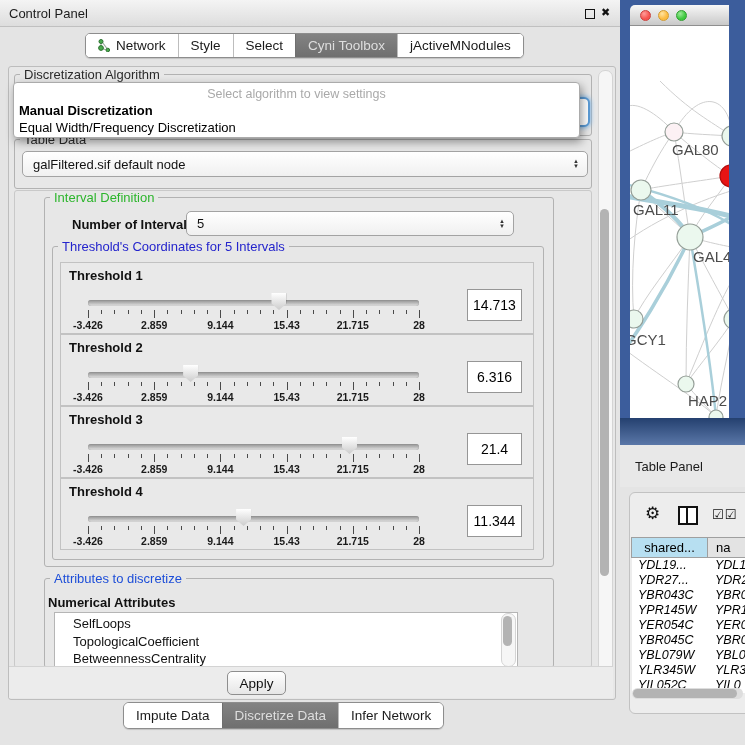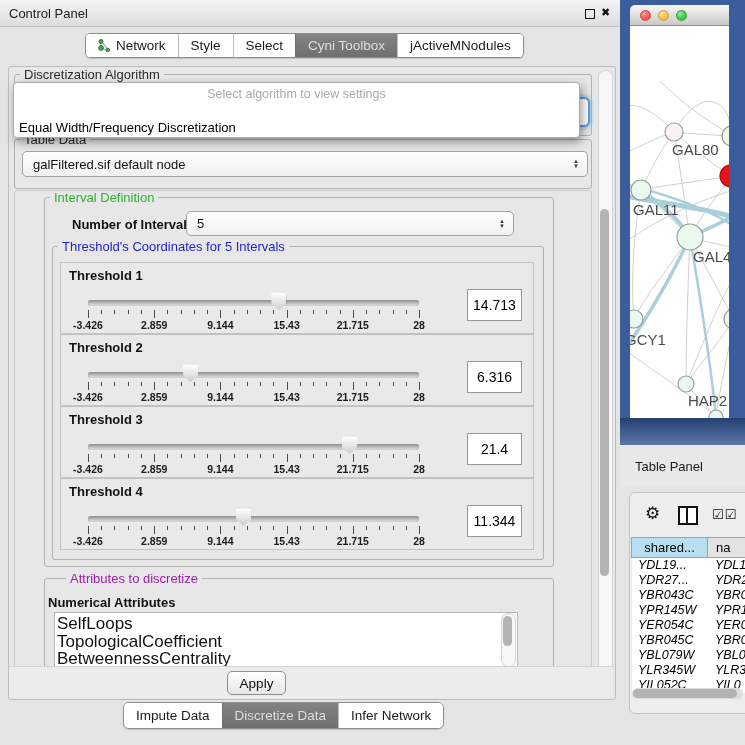--- a/index.html
+++ b/index.html
@@ -41,21 +41,21 @@
   .thumb{position:absolute;width:15px;height:17px;top:30px;
     clip-path:polygon(50% 100%,0 62%,0 0,100% 0,100% 62%);
     background:linear-gradient(#ffffff,#cccccc);filter:drop-shadow(0 0 1px rgba(0,0,0,.6));}
   .tick{position:absolute;width:1px;background:#4a4a4a;top:0;}
   .ticklab{position:absolute;transform:translateX(-50%);font-size:10.5px;font-weight:bold;color:#1a1a1a;white-space:nowrap;}
   .valbox{position:absolute;left:406px;top:26px;width:53px;height:30px;background:#fff;
     border:1px solid #969696;display:flex;align-items:center;justify-content:center;font-size:14px;color:#000;}
   
   .attrlist{position:absolute;left:54px;top:612px;width:462px;height:54px;background:#fff;
     border:1px solid #b5b5b5;overflow:hidden;}
-  .attritem{font-size:17px;color:#111;padding-left:2px;line-height:17.5px;}
+  .attritem{font-size:13px;color:#111;padding-left:18px;line-height:17.5px;}
   .vscroll{position:absolute;background:#f6f6f6;border:1px solid #d4d4d4;border-radius:7px;}
   .vthumb{position:absolute;left:1px;width:9px;background:#b3b3b3;border-radius:6px;}
   .applyrow{position:absolute;left:9px;top:666px;width:604px;height:31px;background:#ececec;border-top:1px solid #d3d3d3;}
   .btn{position:absolute;background:linear-gradient(#ffffff,#e6e6e6);border:1px solid #8e8e8e;
     border-radius:5px;font-size:13.5px;color:#111;display:flex;align-items:center;justify-content:center;}
   
   .desktop{position:absolute;left:620px;top:0;width:125px;height:445px;background:#3c5d9c;}
   .deskband{position:absolute;left:620px;top:418px;width:125px;height:27px;
     background:linear-gradient(#24406f,#5a77a8);}
   .macwin{position:absolute;left:630px;top:5px;width:99px;height:413px;border-radius:5px 0 0 0;overflow:hidden;}
@@ -113,20 +113,21 @@
     </div>
 
   <div class="outerbox"></div>
 
   <div class="groupbox" style="left:14px;top:74px;width:576px;height:60px;"></div>
   <span class="grouplabel" style="left:20px;top:68px;">Discretization Algorithm</span>
   <div class="ghostcombo"></div>
 
   <div class="popup">
     <div class="hint">Select algorithm to view settings</div>
+    <div class="opt" style="top:20px;font-weight:bold;">Manual Discretization</div>
     <div class="opt" style="top:37px;">Equal Width/Frequency Discretization</div>
   </div>
 
   <div class="groupbox" style="left:14px;top:139px;width:576px;height:48px;"></div>
   <span class="grouplabel" style="left:20px;top:133px;">Table Data</span>
   <div class="combo" style="left:22px;top:151px;width:544px;height:24px;">
     <span>galFiltered.sif default node</span>
     <span class="stepper">
         <span>▲</span>
         <span>▼</span>
@@ -298,21 +299,21 @@
         <span class="ticklab" style="left: 93.2px; top: 56px;">2.859</span>
         <span class="ticklab" style="left: 159.4px; top: 56px;">9.144</span>
         <span class="ticklab" style="left: 225.6px; top: 56px;">15.43</span>
         <span class="ticklab" style="left: 291.8px; top: 56px;">21.715</span>
         <span class="ticklab" style="left: 358px; top: 56px;">28</span>
         <div class="valbox">11.344</div>
       </div>
     </div>
 
   <div class="groupbox" style="left:44px;top:578px;width:508px;height:88px;"></div>
-  <span class="grouplabel" style="left: 50px; top: 572px; color: #a21caf; margin-left: 16px;" id="attrLabel">Attributes to discretize</span>
+  <span class="grouplabel" style="left: 50px; top: 572px; color: #1d4ed8;" id="attrLabel">Attributes to discretize</span>
   <span class="abs" style="left:48px;top:595px;font-size:13px;font-weight:bold;color:#111;">Numerical Attributes</span>
   <div class="attrlist" id="attrList" style="padding-top: 2px;">
       <div class="attritem">SelfLoops</div>
       <div class="attritem">TopologicalCoefficient</div>
       <div class="attritem">BetweennessCentrality</div>
     </div>
   <div class="vscroll" style="left:501px;top:613px;width:13px;height:52px;">
     <div class="vthumb" style="top:2px;height:30px;"></div>
   </div>
 

